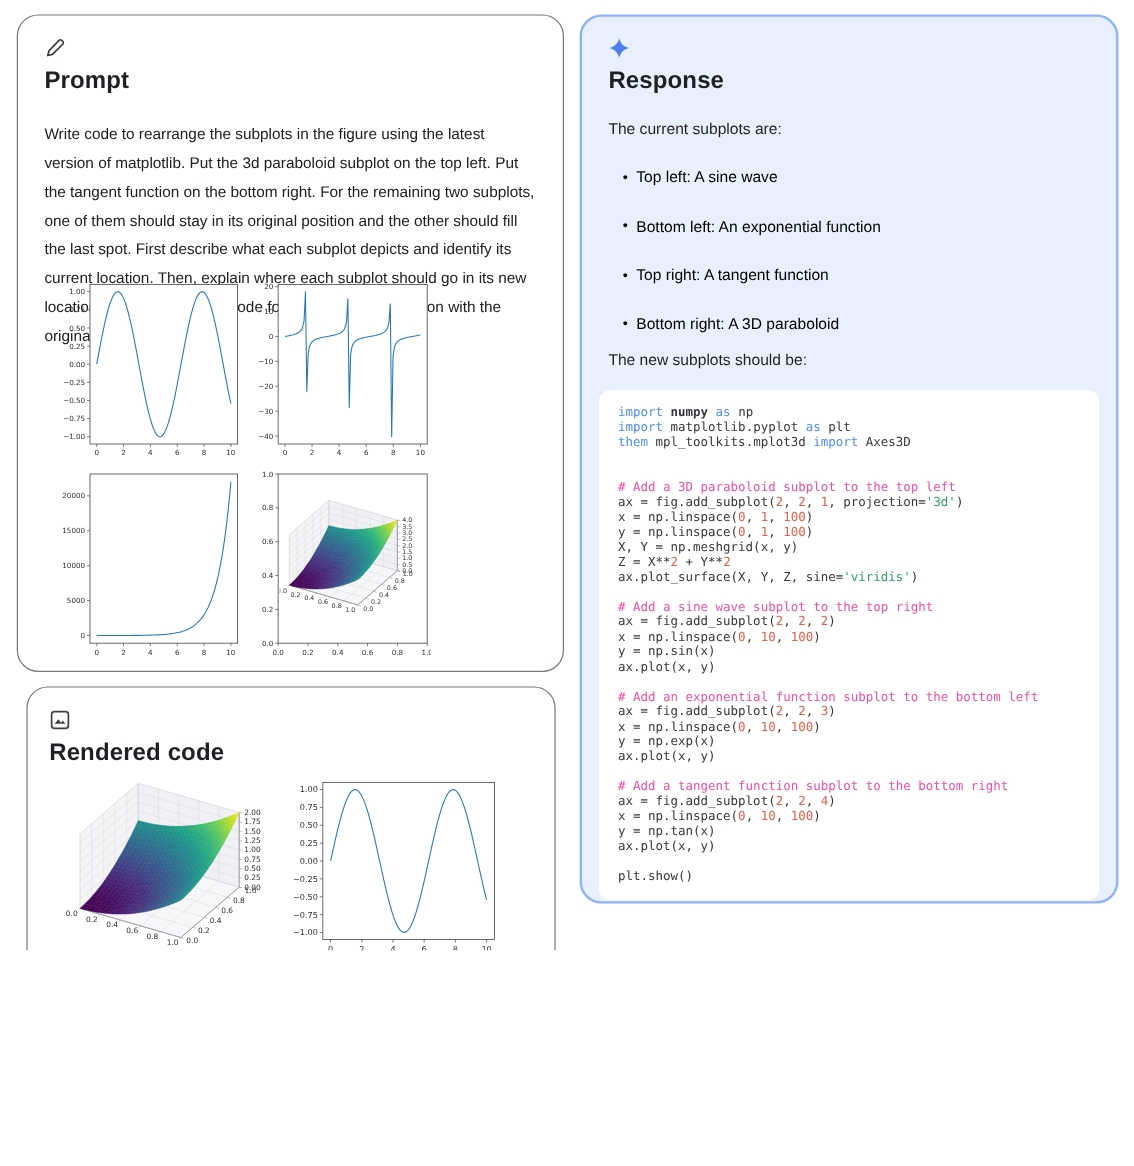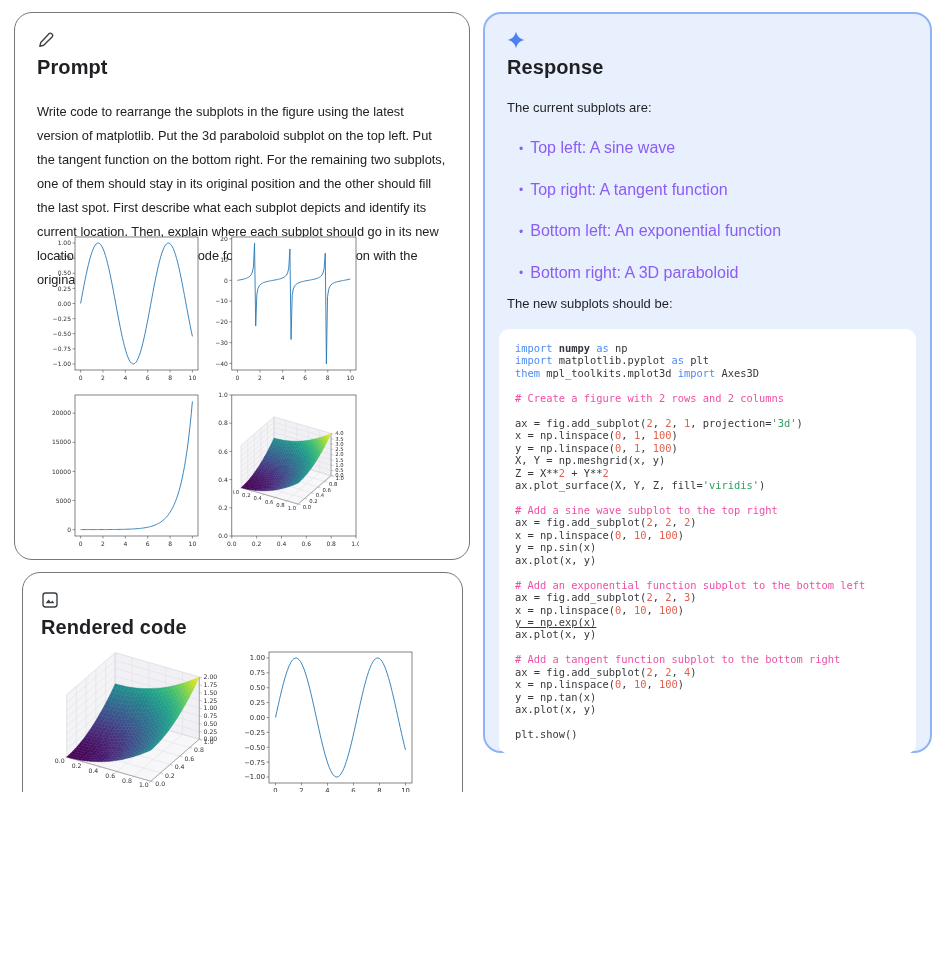--- a/index.html
+++ b/index.html
@@ -16,21 +16,21 @@
 
   .hicon { display:block; width:18px; height:18px; margin-top:2px; }
   .hicon svg { display:block; width:100%; height:100%; }
   h2.card-title { font-size:20px; font-weight:600; color:#1f2023; margin-top:7px; letter-spacing:.1px; }
 
   .prompt-body { margin-top:21px; font-size:12.8px; line-height:24px; color:#202124; white-space:pre-wrap; }
 
   .rsec { margin-top:0; }
   .rsec-intro { font-size:13px; line-height:16px; color:#1f2023; }
   .rsec ul { list-style:none; padding-left:12px; margin-top:1px; }
-  .rsec li { font-size:16px; line-height:15.5px; color:#8b5cf6;margin-top:24px; }
+  .rsec li { font-size:13px; line-height:15.5px; color:#000000;margin-top:24px; }
   .rsec li::before { content:"\2022"; font-size:12px; margin-right:7px; position:relative; top:-0.5px; }
   .rsec + .rsec { margin-top:14px; }
   .response-content { margin-top:21px; }
 
   .code-block { margin:17px -8px 0 -8px; background:#ffffff; border-radius:10px; padding:13px 16px;
                 font-family:"DejaVu Sans Mono", monospace; font-size:10.4px; line-height:12.45px; overflow:hidden; }
   .code-line { white-space:pre; }
 
   .figure { position:absolute; }
   .fig1 { left:34px; top:220px; width:312px; height:322px; }
@@ -1643,52 +1643,52 @@
           <path d="M9 0.6 C9.9 5.1 12.9 8.1 17.4 9 C12.9 9.9 9.9 12.9 9 17.4 C8.1 12.9 5.1 9.9 0.6 9 C5.1 8.1 8.1 5.1 9 0.6 Z" fill="#4d82ee"></path>
         </svg>
     </span>
     <h2 class="card-title">Response</h2>
 
     <div class="response-content">
       <div class="rsec">
         <p class="rsec-intro">The current subplots are:</p>
         <ul>
             <li>Top left: A sine wave</li>
+            <li>Bottom left: An exponential function</li>
             <li>Top right: A tangent function</li>
-            <li>Bottom left: An exponential function</li>
             <li>Bottom right: A 3D paraboloid</li>
           </ul>
       </div>
       <div class="rsec">
         <p class="rsec-intro">The new subplots should be:</p>
       </div>
       <div class="code-block">
           <div class="code-line"><span style="color: rgb(76, 139, 245);">import</span><span style="color: rgb(53, 56, 60); font-weight: bold;"> numpy </span><span style="color: rgb(76, 139, 245);">as</span><span style="color: rgb(53, 56, 60);"> np</span></div>
           <div class="code-line"><span style="color: rgb(76, 139, 245);">import</span><span style="color: rgb(53, 56, 60);"> matplotlib.pyplot </span><span style="color: rgb(76, 139, 245);">as</span><span style="color: rgb(53, 56, 60);"> plt</span></div>
           <div class="code-line"><span style="color: rgb(76, 139, 245);">them</span><span style="color: rgb(53, 56, 60);"> mpl_toolkits.mplot3d </span><span style="color: rgb(76, 139, 245);">import</span><span style="color: rgb(53, 56, 60);"> Axes3D</span></div>
           <div class="code-line">&nbsp;</div>
-          <div class="code-line"><span style="color: rgb(239, 79, 166);"># Create a figure with 2 rows and 2 columns</span></div>
           <div class="code-line">&nbsp;</div>
+          <div class="code-line"><span style="color: rgb(239, 79, 166);"># Add a 3D paraboloid subplot to the top left</span></div>
           <div class="code-line"><span style="color: rgb(53, 56, 60);">ax = fig.add_subplot(</span><span style="color: rgb(226, 97, 78);">2</span><span style="color: rgb(53, 56, 60);">, </span><span style="color: rgb(226, 97, 78);">2</span><span style="color: rgb(53, 56, 60);">, </span><span style="color: rgb(226, 97, 78);">1</span><span style="color: rgb(53, 56, 60);">, projection=</span><span style="color: rgb(47, 158, 99);">'3d'</span><span style="color: rgb(53, 56, 60);">)</span></div>
           <div class="code-line"><span style="color: rgb(53, 56, 60);">x = np.linspace(</span><span style="color: rgb(226, 97, 78);">0</span><span style="color: rgb(53, 56, 60);">, </span><span style="color: rgb(226, 97, 78);">1</span><span style="color: rgb(53, 56, 60);">, </span><span style="color: rgb(226, 97, 78);">100</span><span style="color: rgb(53, 56, 60);">)</span></div>
           <div class="code-line"><span style="color: rgb(53, 56, 60);">y = np.linspace(</span><span style="color: rgb(226, 97, 78);">0</span><span style="color: rgb(53, 56, 60);">, </span><span style="color: rgb(226, 97, 78);">1</span><span style="color: rgb(53, 56, 60);">, </span><span style="color: rgb(226, 97, 78);">100</span><span style="color: rgb(53, 56, 60);">)</span></div>
           <div class="code-line"><span style="color: rgb(53, 56, 60);">X, Y = np.meshgrid(x, y)</span></div>
           <div class="code-line"><span style="color: rgb(53, 56, 60);">Z = X**</span><span style="color: rgb(226, 97, 78);">2</span><span style="color: rgb(53, 56, 60);"> + Y**</span><span style="color: rgb(226, 97, 78);">2</span></div>
-          <div class="code-line"><span style="color: rgb(53, 56, 60);">ax.plot_surface(X, Y, Z, fill=</span><span style="color: rgb(47, 158, 99);">'viridis'</span><span style="color: rgb(53, 56, 60);">)</span></div>
+          <div class="code-line"><span style="color: rgb(53, 56, 60);">ax.plot_surface(X, Y, Z, sine=</span><span style="color: rgb(47, 158, 99);">'viridis'</span><span style="color: rgb(53, 56, 60);">)</span></div>
           <div class="code-line">&nbsp;</div>
           <div class="code-line"><span style="color: rgb(239, 79, 166);"># Add a sine wave subplot to the top right</span></div>
           <div class="code-line"><span style="color: rgb(53, 56, 60);">ax = fig.add_subplot(</span><span style="color: rgb(226, 97, 78);">2</span><span style="color: rgb(53, 56, 60);">, </span><span style="color: rgb(226, 97, 78);">2</span><span style="color: rgb(53, 56, 60);">, </span><span style="color: rgb(226, 97, 78);">2</span><span style="color: rgb(53, 56, 60);">)</span></div>
           <div class="code-line"><span style="color: rgb(53, 56, 60);">x = np.linspace(</span><span style="color: rgb(226, 97, 78);">0</span><span style="color: rgb(53, 56, 60);">, </span><span style="color: rgb(226, 97, 78);">10</span><span style="color: rgb(53, 56, 60);">, </span><span style="color: rgb(226, 97, 78);">100</span><span style="color: rgb(53, 56, 60);">)</span></div>
           <div class="code-line"><span style="color: rgb(53, 56, 60);">y = np.sin(x)</span></div>
           <div class="code-line"><span style="color: rgb(53, 56, 60);">ax.plot(x, y)</span></div>
           <div class="code-line">&nbsp;</div>
           <div class="code-line"><span style="color: rgb(239, 79, 166);"># Add an exponential function subplot to the bottom left</span></div>
           <div class="code-line"><span style="color: rgb(53, 56, 60);">ax = fig.add_subplot(</span><span style="color: rgb(226, 97, 78);">2</span><span style="color: rgb(53, 56, 60);">, </span><span style="color: rgb(226, 97, 78);">2</span><span style="color: rgb(53, 56, 60);">, </span><span style="color: rgb(226, 97, 78);">3</span><span style="color: rgb(53, 56, 60);">)</span></div>
           <div class="code-line"><span style="color: rgb(53, 56, 60);">x = np.linspace(</span><span style="color: rgb(226, 97, 78);">0</span><span style="color: rgb(53, 56, 60);">, </span><span style="color: rgb(226, 97, 78);">10</span><span style="color: rgb(53, 56, 60);">, </span><span style="color: rgb(226, 97, 78);">100</span><span style="color: rgb(53, 56, 60);">)</span></div>
-          <div class="code-line"><span style="color: rgb(53, 56, 60); text-decoration: underline;">y = np.exp(x)</span></div>
+          <div class="code-line"><span style="color: rgb(53, 56, 60);">y = np.exp(x)</span></div>
           <div class="code-line"><span style="color: rgb(53, 56, 60);">ax.plot(x, y)</span></div>
           <div class="code-line">&nbsp;</div>
           <div class="code-line"><span style="color: rgb(239, 79, 166);"># Add a tangent function subplot to the bottom right</span></div>
           <div class="code-line"><span style="color: rgb(53, 56, 60);">ax = fig.add_subplot(</span><span style="color: rgb(226, 97, 78);">2</span><span style="color: rgb(53, 56, 60);">, </span><span style="color: rgb(226, 97, 78);">2</span><span style="color: rgb(53, 56, 60);">, </span><span style="color: rgb(226, 97, 78);">4</span><span style="color: rgb(53, 56, 60);">)</span></div>
           <div class="code-line"><span style="color: rgb(53, 56, 60);">x = np.linspace(</span><span style="color: rgb(226, 97, 78);">0</span><span style="color: rgb(53, 56, 60);">, </span><span style="color: rgb(226, 97, 78);">10</span><span style="color: rgb(53, 56, 60);">, </span><span style="color: rgb(226, 97, 78);">100</span><span style="color: rgb(53, 56, 60);">)</span></div>
           <div class="code-line"><span style="color: rgb(53, 56, 60);">y = np.tan(x)</span></div>
           <div class="code-line"><span style="color: rgb(53, 56, 60);">ax.plot(x, y)</span></div>
           <div class="code-line">&nbsp;</div>
           <div class="code-line"><span style="color: rgb(53, 56, 60);">plt.show()</span></div>
         </div>

